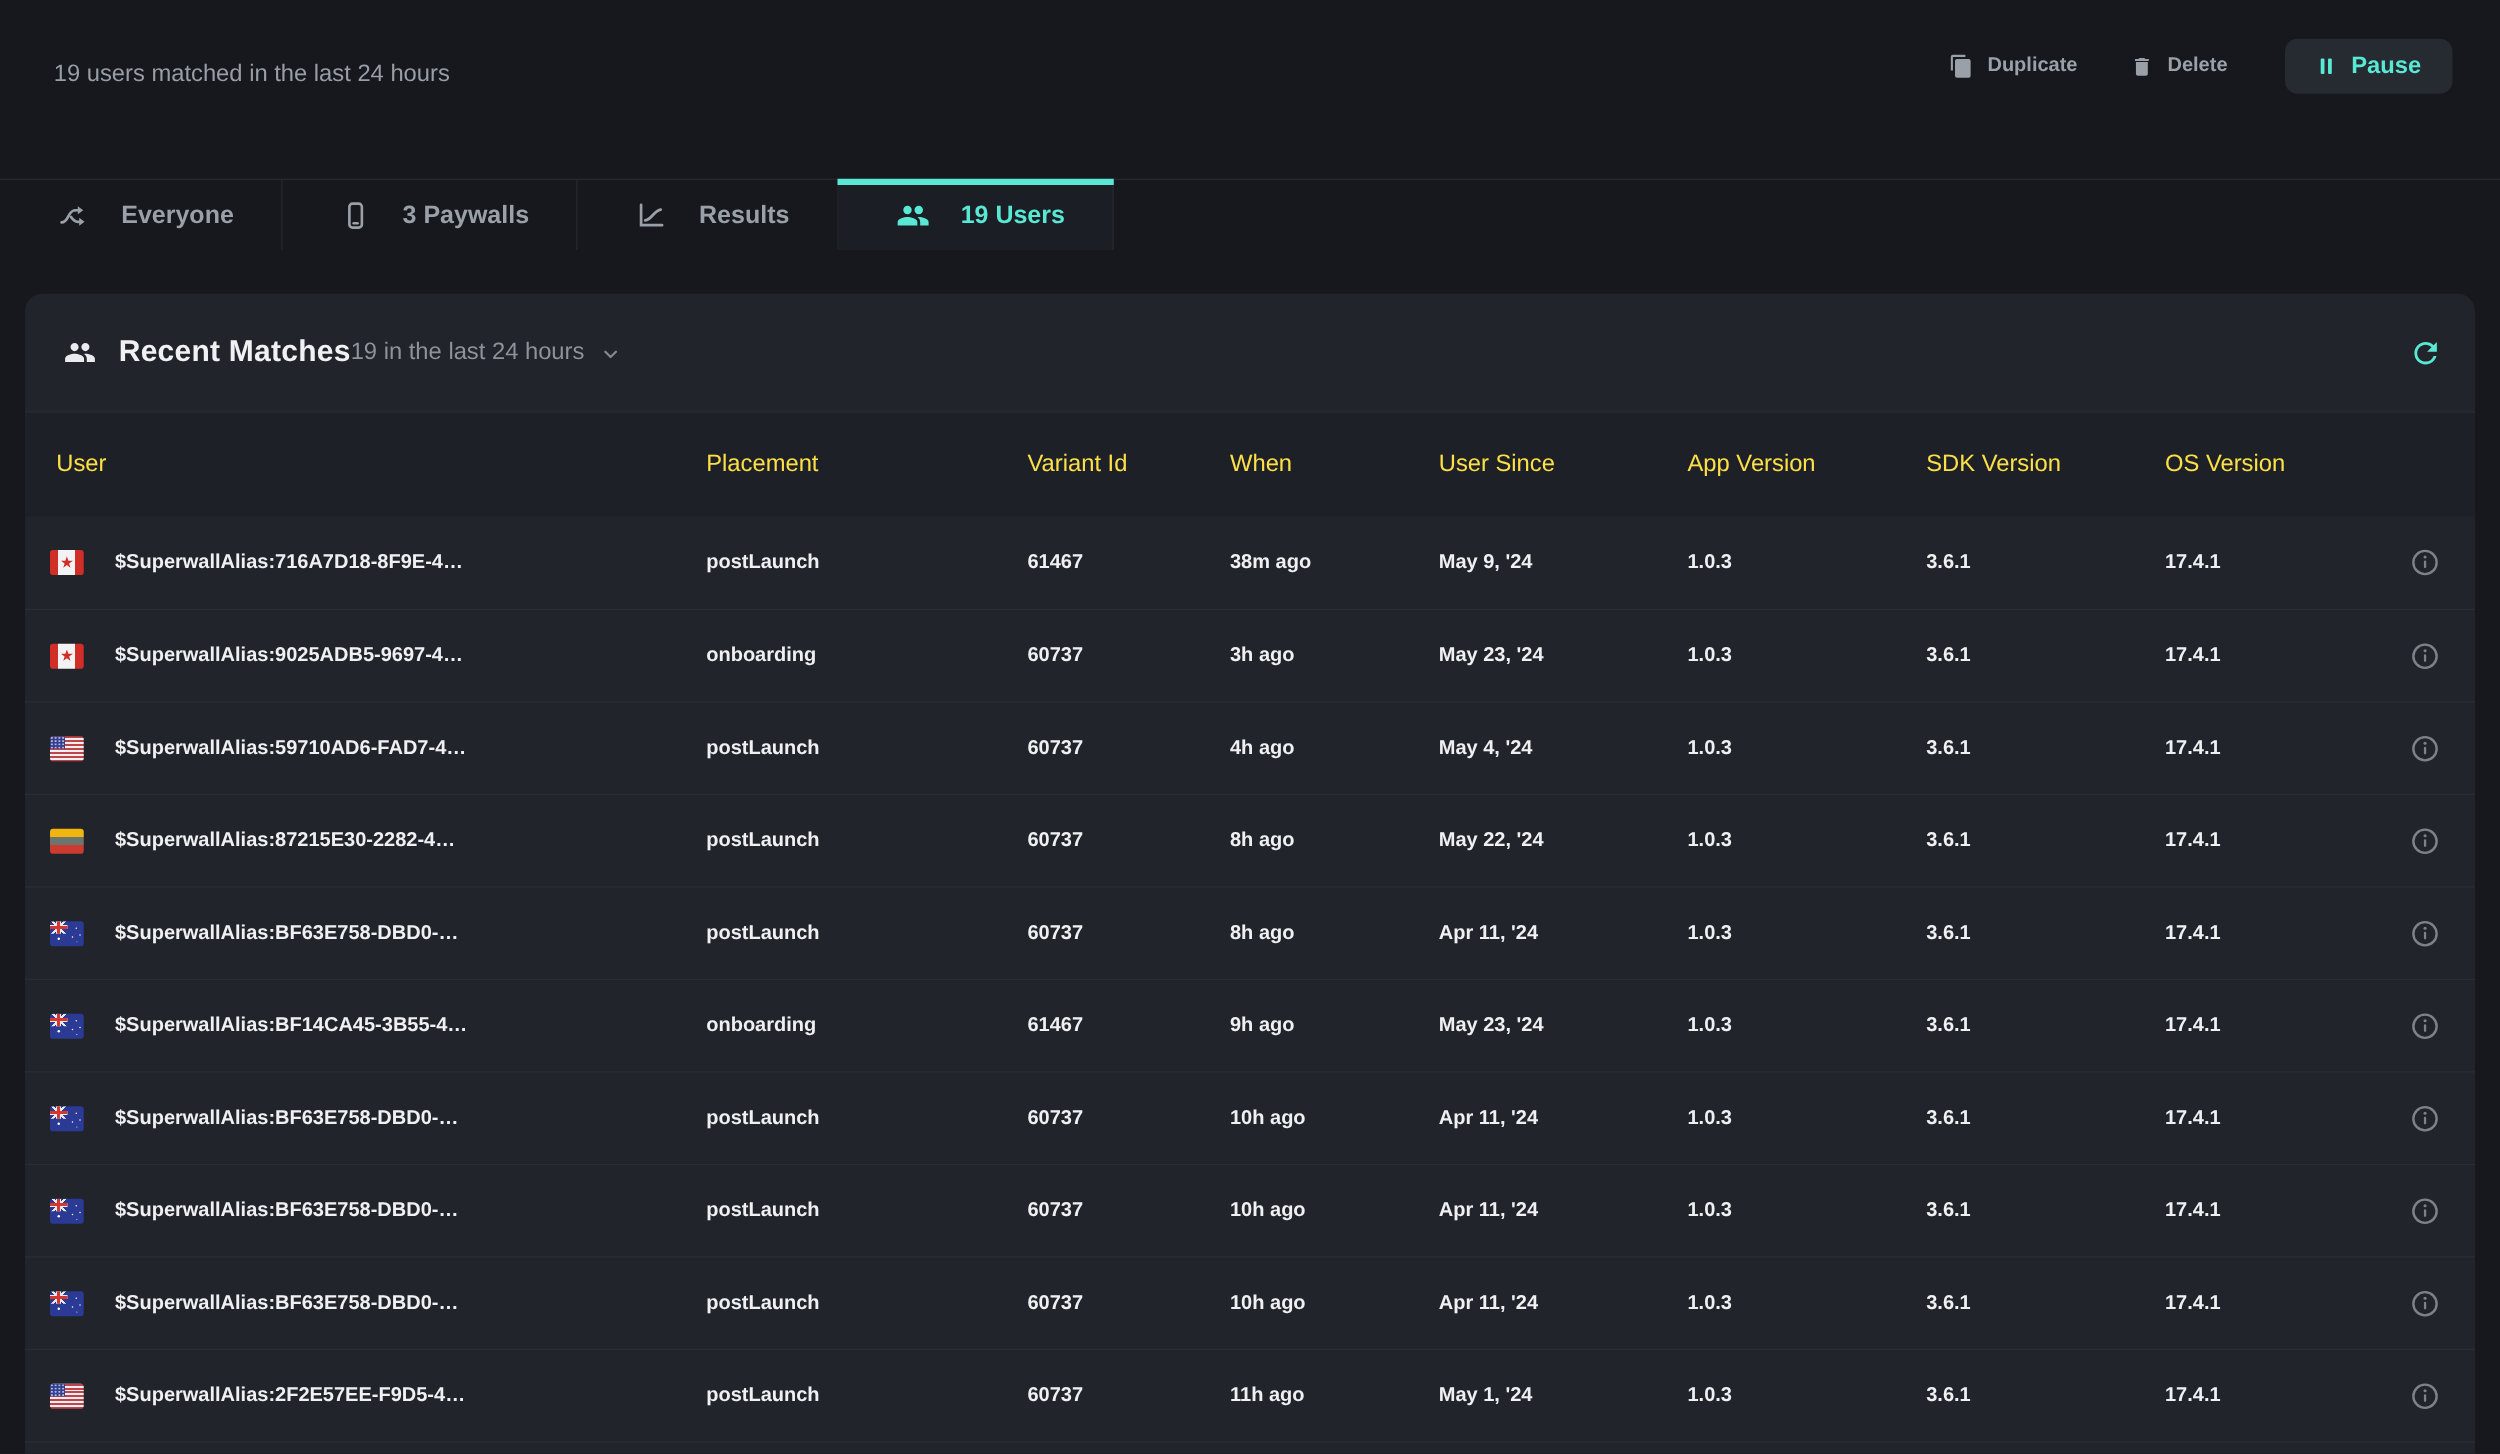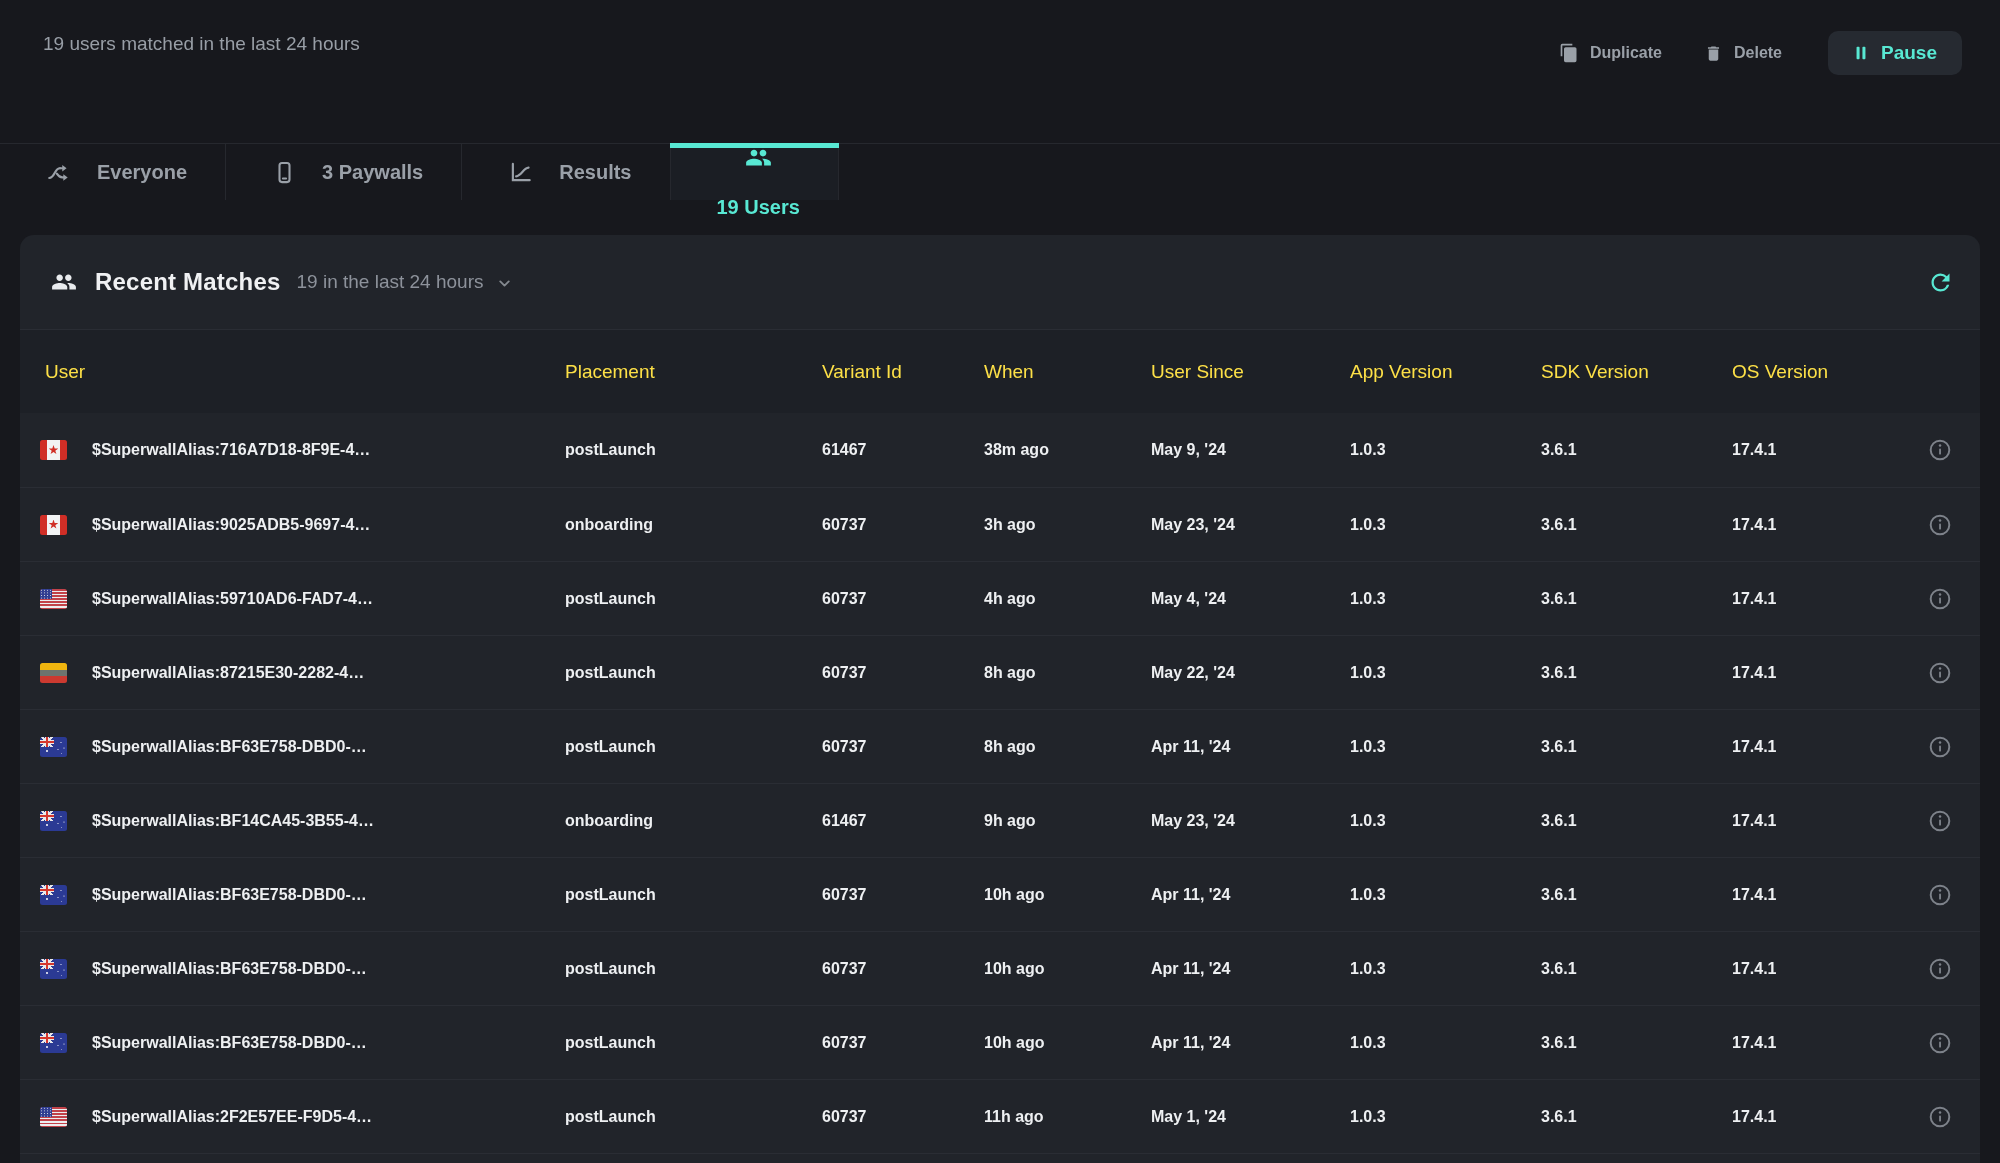--- a/index.html
+++ b/index.html
@@ -29,21 +29,21 @@
     display:flex;
     justify-content:space-between;
     align-items:flex-start;
     padding:24px 38px 0 43px;
   }
   .title-block{display:flex;flex-direction:column;}
   .title-row{display:flex;align-items:center;gap:14px;height:36px;}
   .title-row .big-users-icon{color:#e8eaee;}
   .page-title{font-size:27px;font-weight:500;color:var(--title-gray);letter-spacing:.2px;}
   .edit-btn{background:none;border:none;cursor:pointer;color:#8f939b;margin-left:4px;}
-  .page-subtitle{margin-top:9px;font-size:19px;color:#989ea6;}
+  .page-subtitle{margin-top:25px;font-size:19px;color:#989ea6;}
 
   .actions{display:flex;align-items:center;margin-top:7px;}
   .txt-btn{
     display:flex;align-items:center;gap:11px;
     background:none;border:none;cursor:pointer;
     color:var(--gray);font-size:16px;font-weight:600;
     font-family:inherit;
   }
   .txt-btn + .txt-btn{margin-left:42px;}
   .pause-btn{
@@ -62,21 +62,21 @@
   }
   .tab{
     position:relative;
     display:flex;align-items:center;gap:25px;
     padding:0 38px 0 46px;
     background:none;border:none;border-right:1px solid var(--tab-sep);
     cursor:pointer;font-family:inherit;
     color:var(--gray);font-size:20px;font-weight:600;text-align:center;
   }
   .tab .t-icon{color:#9aa0a8;}
-  .tab.active{color:var(--accent);background:#1b1e24;flex-direction:column;}
+  .tab.active{color:var(--accent);background:#1b1e24;}
   .tab.active .t-icon{color:var(--accent);}
   .tab.active::before{
     content:'';position:absolute;top:-1px;left:-1px;right:-1px;height:5px;
     background:var(--accent);
   }
 
   
   .panel{
     margin:35px 20px 0;
     background:var(--panel);
@@ -84,21 +84,21 @@
     overflow:hidden;
   }
   .panel-header{
     height:94px;
     display:flex;align-items:center;
     padding:0 26px 0 31px;
   }
   .panel-header .ph-users-icon{color:#e9ebee;}
   .panel-title{margin-left:18px;font-size:24px;font-weight:700;color:#f0f1f3;letter-spacing:.2px;}
   .panel-sub{
-    margin-left:16px;display:flex;align-items:center;gap:12px;
+    display:flex;align-items:center;gap:12px;
     background:none;border:none;cursor:pointer;font-family:inherit;
     color:var(--gray-dim);font-size:19px;font-weight:500;
   }
   .panel-sub .chev{color:#84898f;margin-top:2px;}
   .refresh-btn{margin-left:auto;background:none;border:none;cursor:pointer;color:var(--accent);}
 
   
   .grid{
     display:grid;
     grid-template-columns:545px 257px 162px 167px 199px 191px 191px 168px 1fr;

